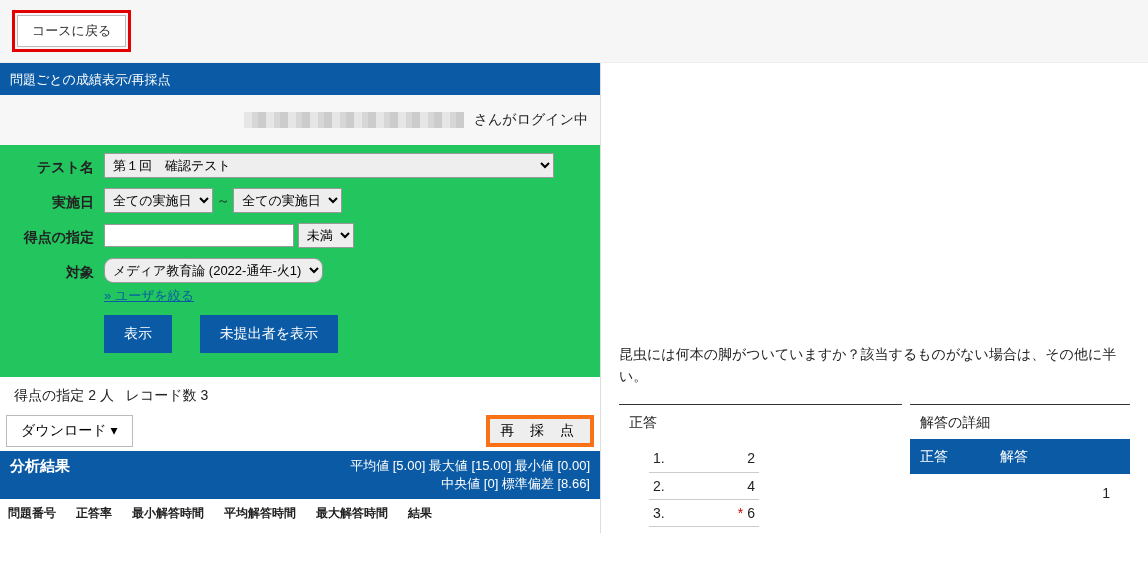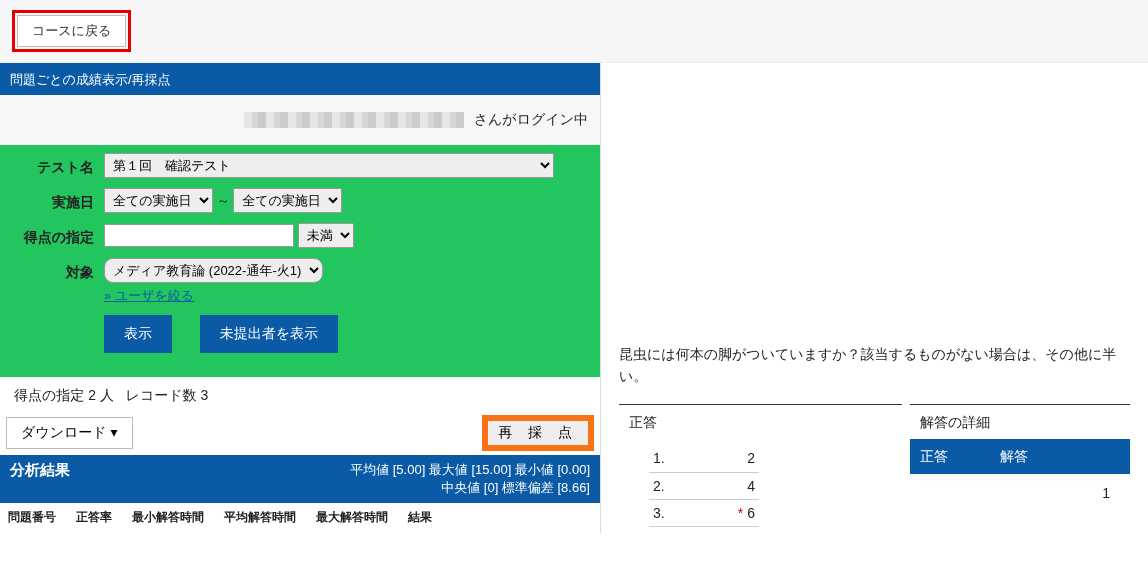--- a/index.html
+++ b/index.html
@@ -20,21 +20,21 @@
   .form-row .label { width: 90px; text-align: right; padding-right: 10px; padding-top: 6px; font-weight: bold; font-size: 14px; }
   .form-row .control { flex: 1; }
   .form-row select, .form-row input[type=text] { border: 1px solid #999; background: #eeeeee; padding: 3px 4px; font-size: 13px; }
   .test-select { width: 450px; padding: 8px 10px; font-size: 15px; background: #fff; border: 1px solid #999; }
   .score-input { width: 190px; background: #fff !important; }
   .link { color: #0a5aa5; text-decoration: underline; cursor: pointer; }
   .btn-blue { background: #0a5aa5; color: #fff; border: none; padding: 10px 20px; font-size: 14px; cursor: pointer; margin-right: 24px; }
   .counts { padding: 10px 14px 6px 14px; font-size: 14px; background: #fff; }
   .dl-row { display: flex; justify-content: space-between; align-items: center; padding: 4px 6px; }
   .dl-btn { background: #fff; border: 1px solid #bbb; padding: 6px 14px; font-size: 14px; cursor: pointer; }
-  .rescore-btn { background: #eeeeee; border: 6px solid #f97316; padding: 3px 10px; font-size: 14px; letter-spacing: 6px; cursor: pointer; }
+  .rescore-btn { background: #eeeeee; border: 4px solid #f97316; padding: 3px 10px; font-size: 14px; letter-spacing: 6px; cursor: pointer; }
   .analysis-header { background: #0a5aa5; color: #fff; padding: 6px 10px; display: flex; justify-content: space-between; align-items: flex-start; }
   .analysis-header .title { font-weight: bold; font-size: 15px; }
   .analysis-header .stats { text-align: right; font-size: 13px; line-height: 1.4; }
   .col-headers { display: flex; padding: 6px 8px; font-weight: bold; font-size: 12px; gap: 20px; }
   .right-content { padding: 280px 18px 0 18px; font-size: 14px; line-height: 1.6; }
   .answer-section { display: flex; margin-top: 16px; }
   .answer-col { flex: 1; border-top: 1px solid #333; }
   .answer-col-r { width: 220px; border-top: 1px solid #333; margin-left: 8px; }
   .answer-col h4, .answer-col-r h4 { padding: 6px 10px; font-weight: normal; font-size: 14px; }
   .answer-list { padding: 6px 30px; }

